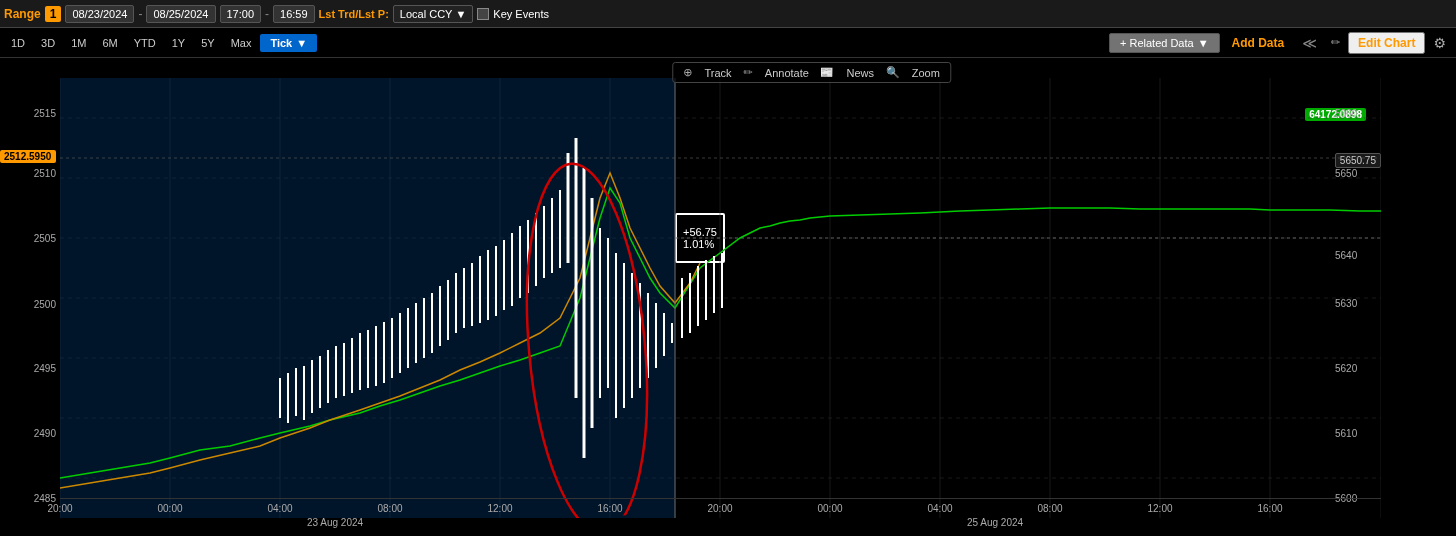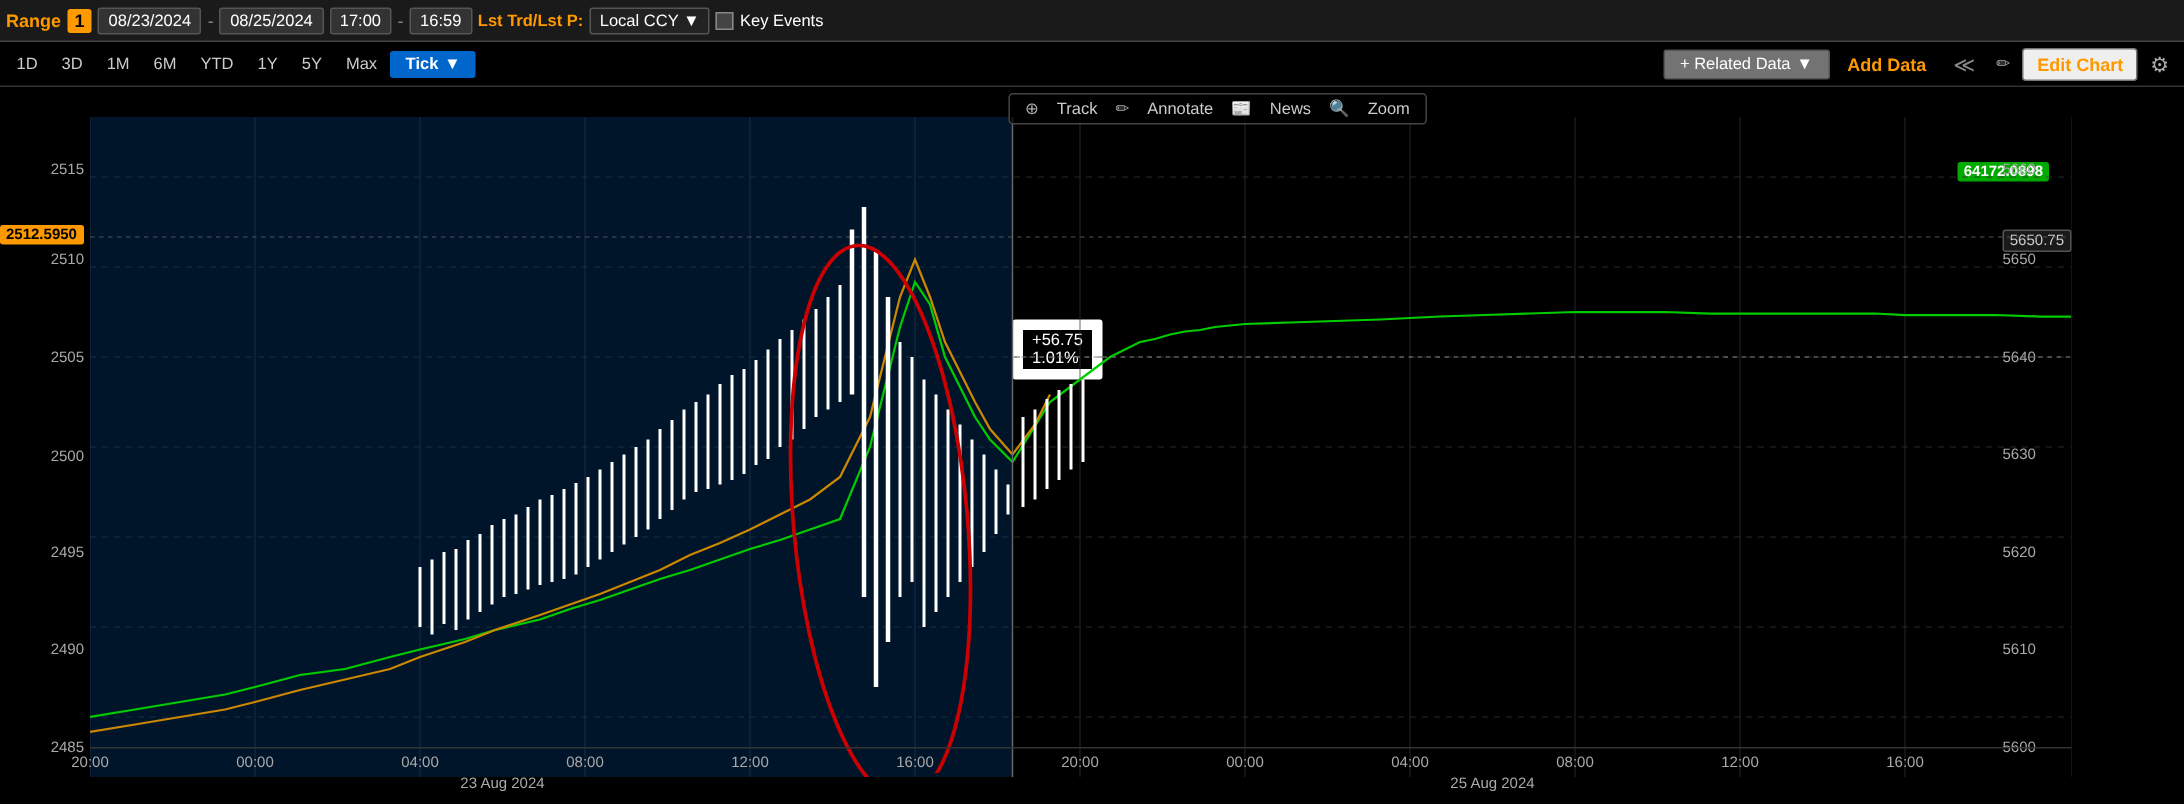--- a/index.html
+++ b/index.html
@@ -255,22 +255,22 @@
       font-size: 10px;
       padding: 1px 4px;
       border-radius: 2px;
       border: 1px solid #555;
     }
 
     
     .annotation-box {
       position: absolute;
       background: rgba(0,0,0,0.8);
-      border: 7px solid #ffffff;
-      padding: 1px 6px;
+      border: 2px solid #ffffff;
+      padding: 11px 6px;
       font-size: 11px;
       color: #fff;
       border-radius: 2px;
     }
 
     
     #x-axis {
       position: absolute;
       bottom: 0;
       left: 60px;
@@ -371,21 +371,21 @@
     <span class="y-label" style="top:285px;">2495</span>
     <span class="y-label" style="top:350px;">2490</span>
     <span class="y-label" style="top:415px;">2485</span>
   </div>
 
   <div class="y-axis-right" style="right:75px; width:50px;">
     <span class="price-label-right" style="top:30px; right:15px;">64172.0898</span>
     <span class="price-label-right2" style="top:75px; right:0;">5650.75</span>
     <span class="y-label-right" style="top:30px;">5660</span>
     <span class="y-label-right" style="top:90px;">5650</span>
-    <span class="y-label-right" style="top:155px;">5640</span>
+    <span class="y-label-right" style="top:172px;">5640</span>
     <span class="y-label-right" style="top:220px;">5630</span>
     <span class="y-label-right" style="top:285px;">5620</span>
     <span class="y-label-right" style="top:350px;">5610</span>
     <span class="y-label-right" style="top:415px;">5600</span>
   </div>
 
 
   <div class="annotation-box" style="left:675px; top:155px;">
     <div>+56.75</div>
     <div>1.01%</div>

